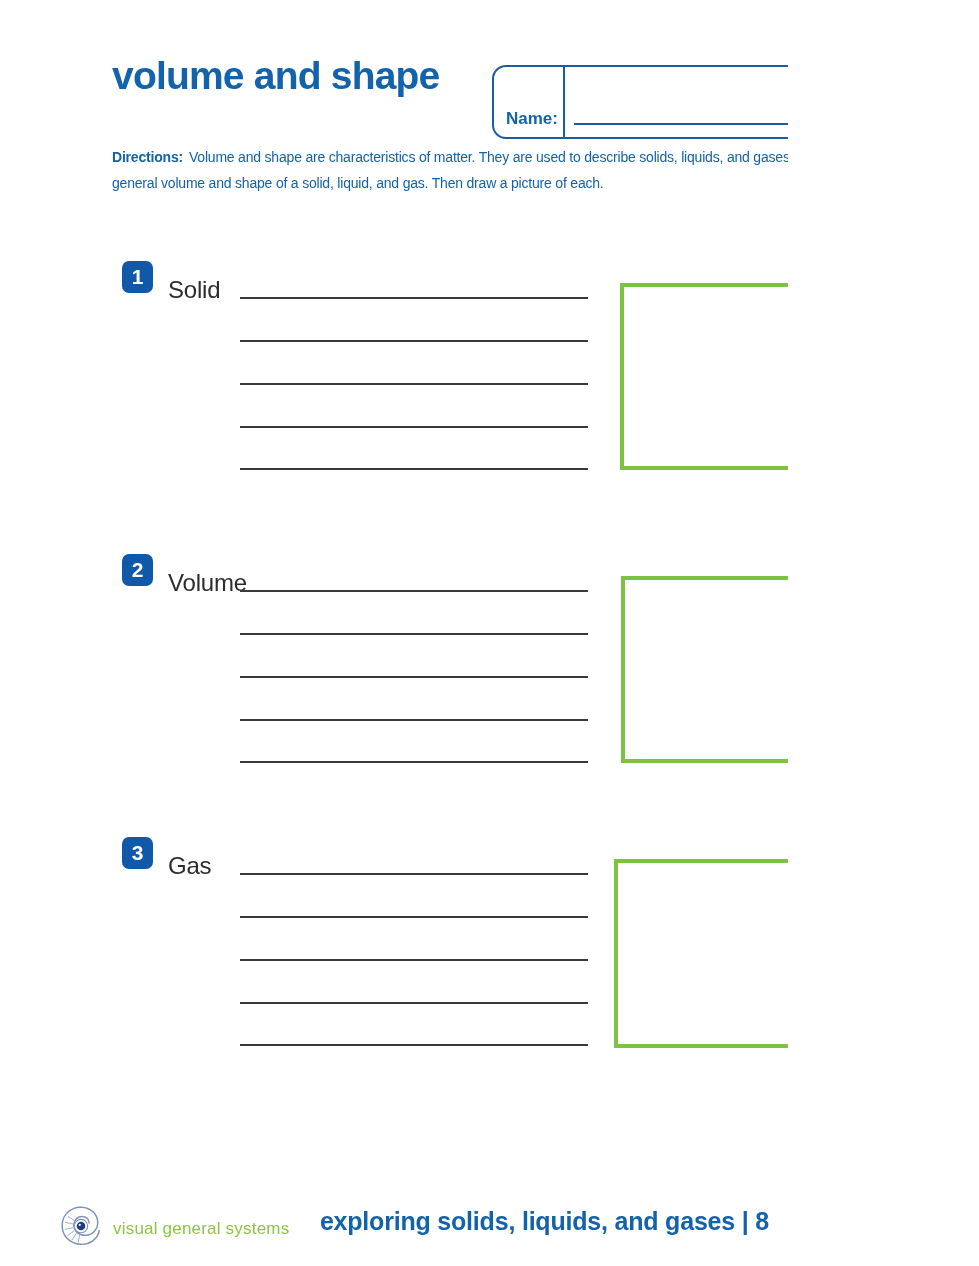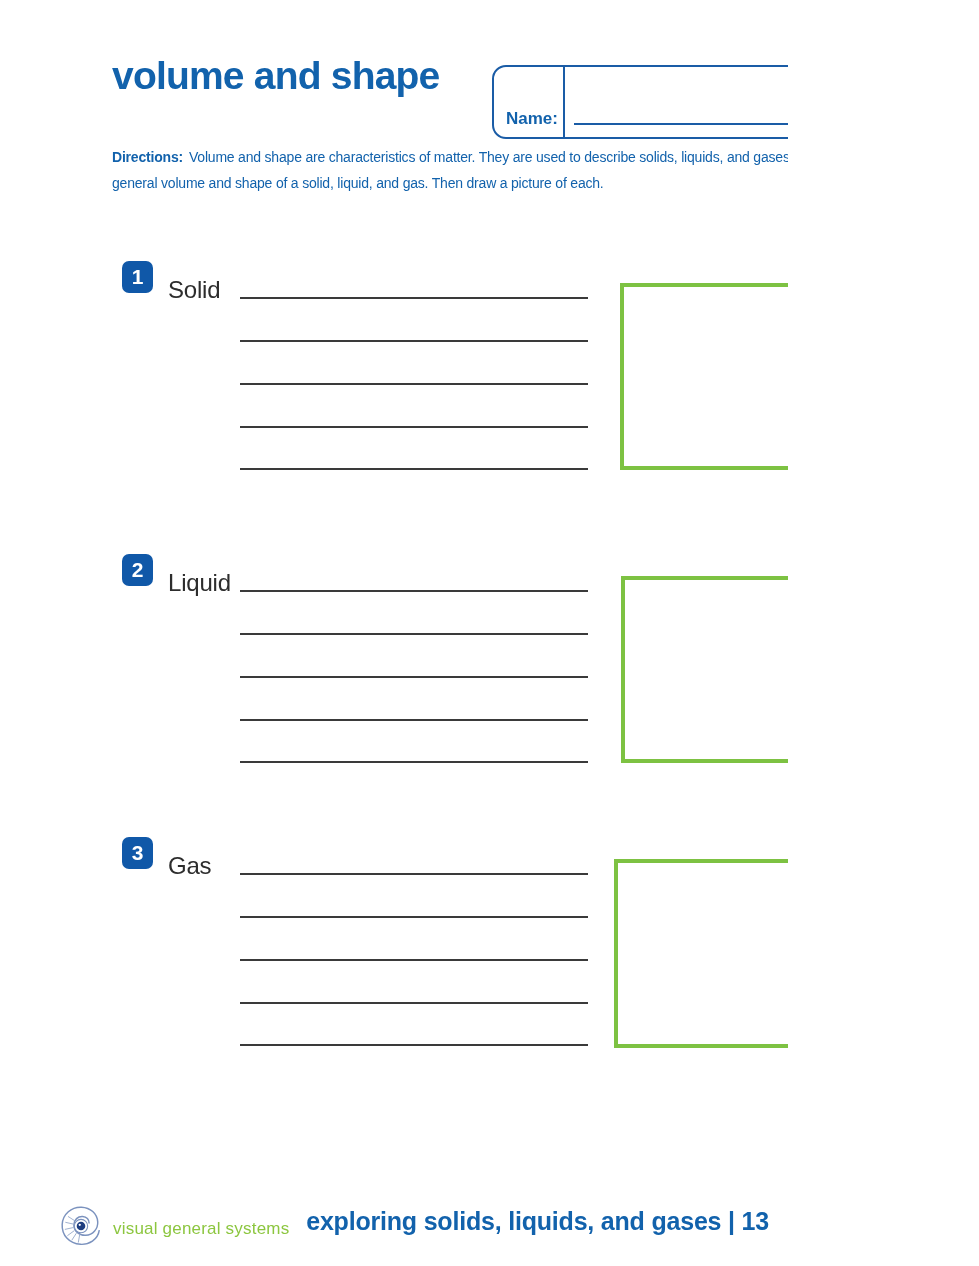--- a/index.html
+++ b/index.html
@@ -105,21 +105,21 @@
     <div class="answer-line line-1"></div>
     <div class="answer-line line-2"></div>
     <div class="answer-line line-3"></div>
     <div class="answer-line line-4"></div>
     <div class="answer-line line-5"></div>
     <div class="drawing-box"></div>
   </div>
 
   <div class="section sec-2">
     <div class="badge">2</div>
-    <div class="item-label">Liquid</div>
+    <div class="item-label">Volume</div>
     <div class="answer-line line-1"></div>
     <div class="answer-line line-2"></div>
     <div class="answer-line line-3"></div>
     <div class="answer-line line-4"></div>
     <div class="answer-line line-5"></div>
     <div class="drawing-box"></div>
   </div>
 
   <div class="section sec-3">
     <div class="badge">3</div>
@@ -140,15 +140,15 @@
       <line x1="15.6" y1="27.4" x2="9.0" y2="32.2"></line>
       <line x1="14.8" y1="24.4" x2="6.6" y2="26.2"></line>
       <line x1="15.0" y1="21.2" x2="7.0" y2="19.4"></line>
       <line x1="16.4" y1="18.2" x2="9.6" y2="13.8"></line>
     </g>
     <circle cx="22" cy="23" r="6.4" fill="#ffffff" stroke="#7B92BE" stroke-width="1"></circle>
     <circle cx="22" cy="23" r="4.1" fill="#1D3D80"></circle>
     <circle cx="20.8" cy="21.8" r="1.1" fill="#ffffff"></circle>
   </svg>
   <span class="brand-text">visual general systems</span>
-  <span class="footer-page-label">exploring solids, liquids, and gases | 13</span>
+  <span class="footer-page-label">exploring solids, liquids, and gases | 8</span>
 
 </div>
 
 </body></html>

